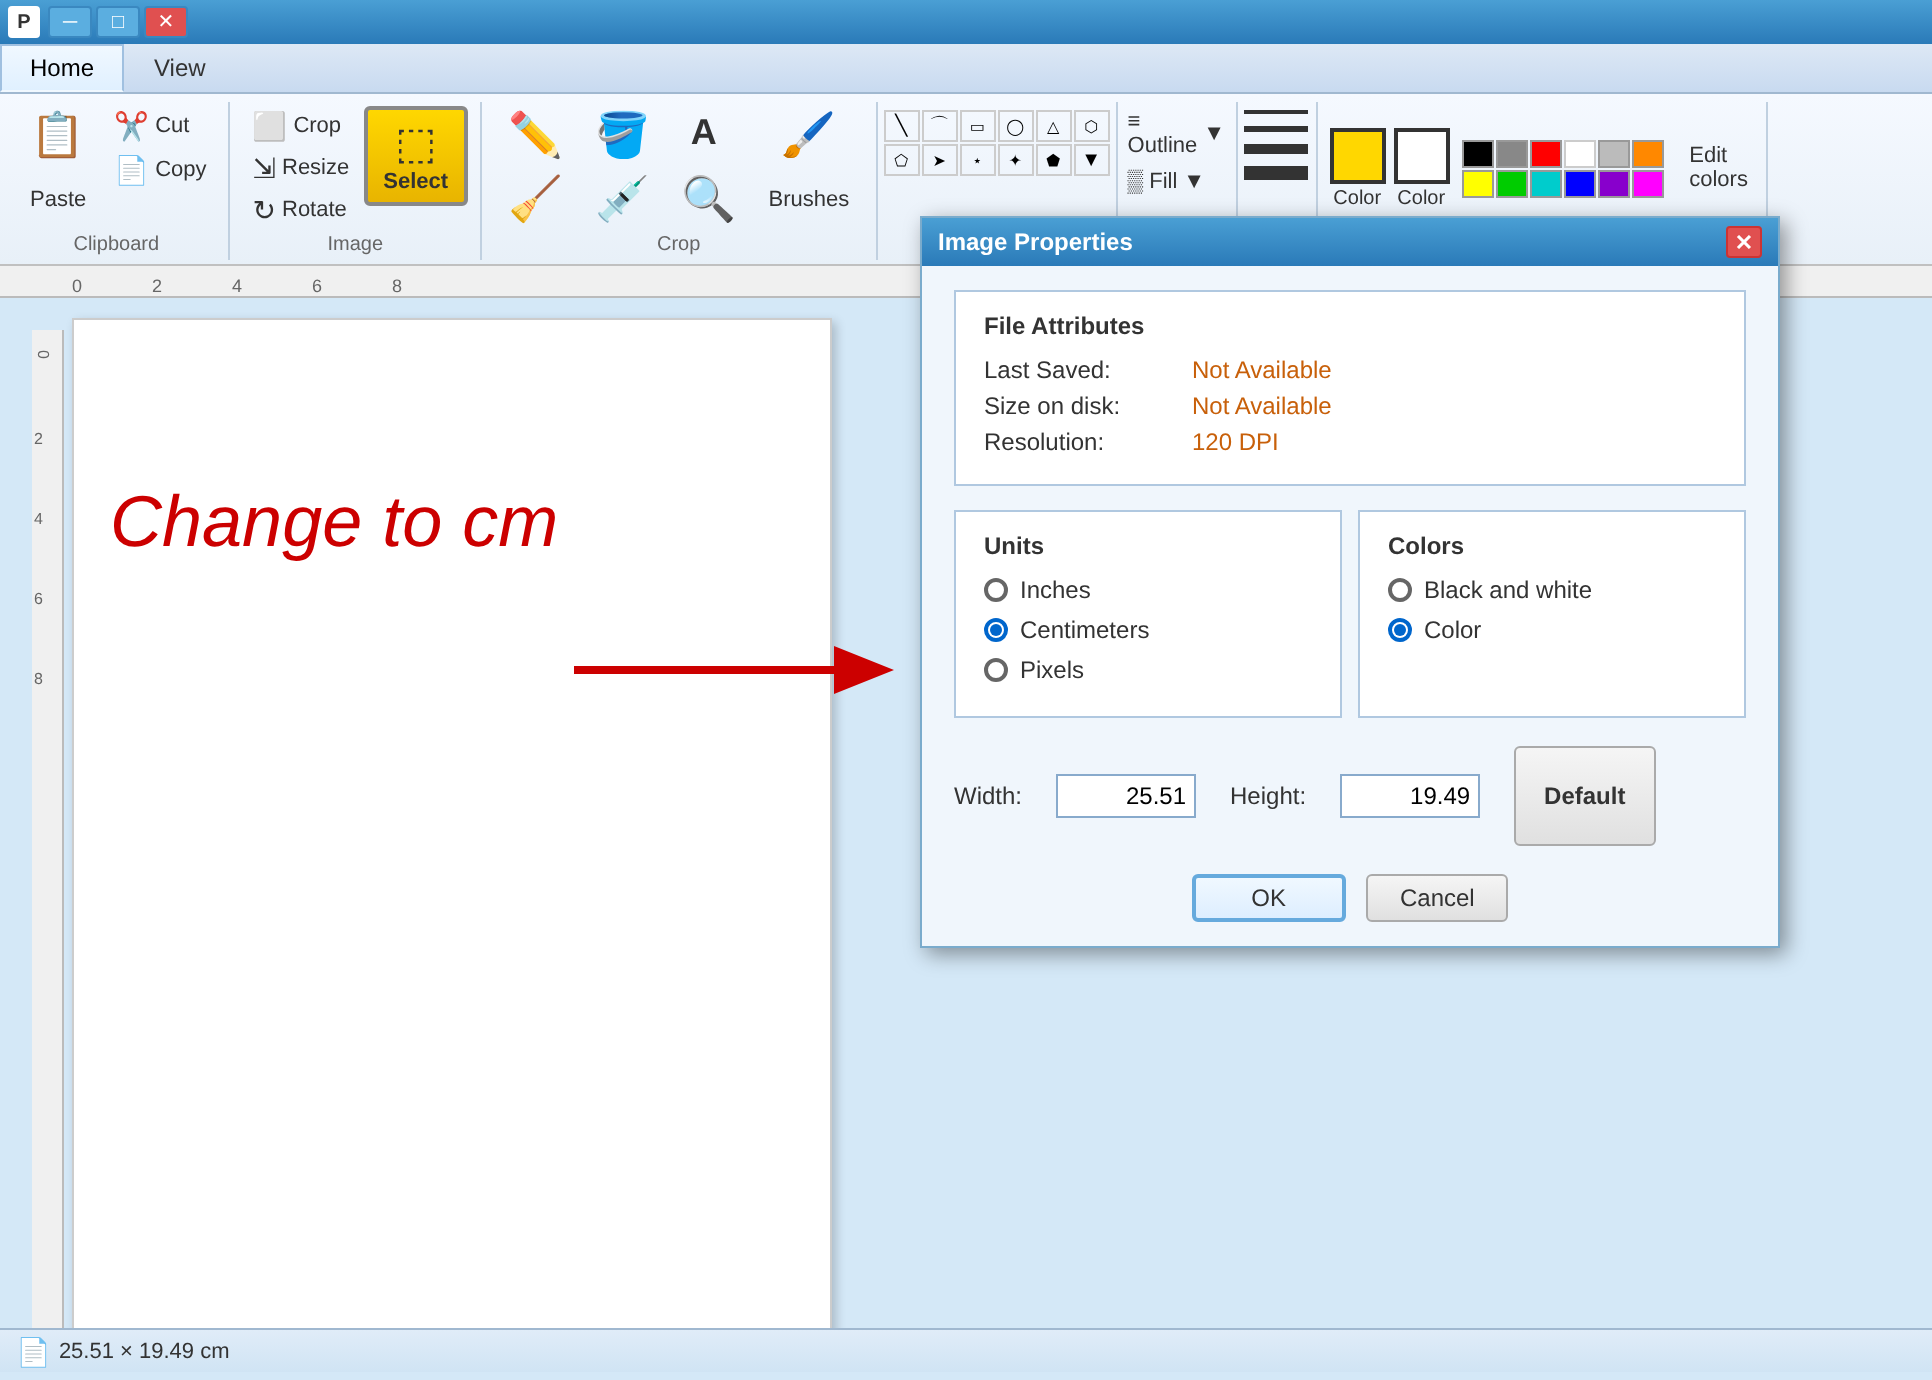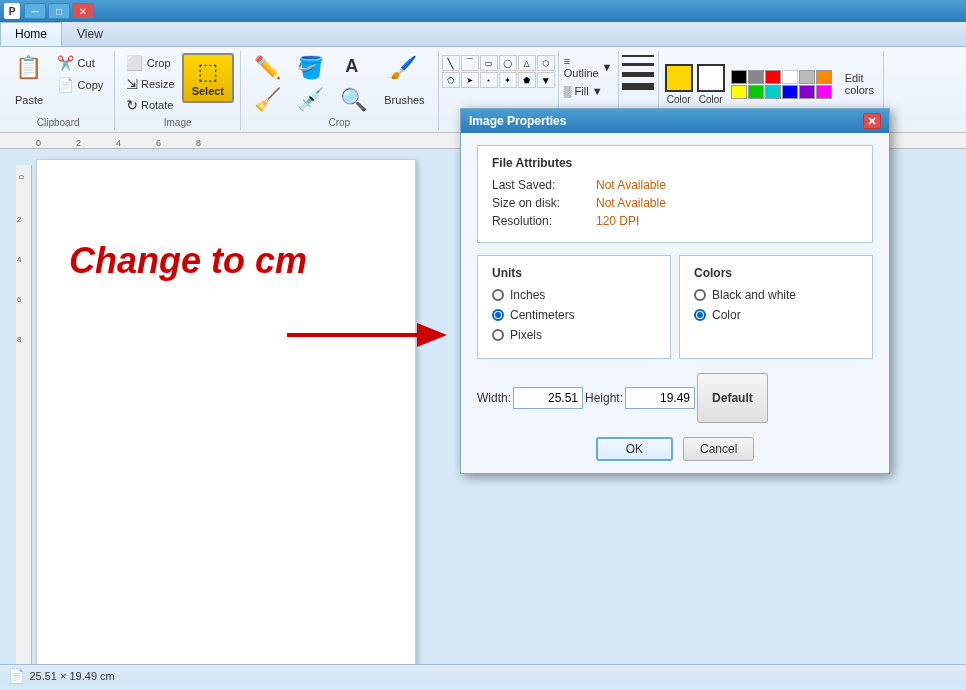--- a/index.html
+++ b/index.html
@@ -188,25 +188,25 @@
       left: 20px;
       top: 10px;
       width: 380px;
       height: 520px;
       background: white;
       border: 1px solid #ccc;
       box-shadow: 2px 2px 5px rgba(0,0,0,0.2);
     }
     .annotation-text {
       position: absolute;
-      left: 32px;
+      left: 18px;
       top: 80px;
       color: #cc0000;
       font-size: 36px;
-      font-weight: bold;
+      font-weight: normal;
       font-style: italic;
     }
     .arrow {
       position: absolute;
       left: 250px;
       top: 155px;
     }
 
     
     .status-bar {
@@ -324,21 +324,21 @@
     .radio-circle.selected::after {
       content: '';
       width: 6px; height: 6px;
       border-radius: 50%;
       background: #0066cc;
     }
 
     .width-height-row {
       display: flex;
       align-items: center;
-      gap: 2px;
+      gap: 17px;
       margin-bottom: 14px;
       font-size: 12px;
     }
     .field-label { color: #333; }
     .field-input {
       width: 70px;
       height: 22px;
       border: 1px solid #88aacc;
       padding: 2px 4px;
       font-size: 12px;

